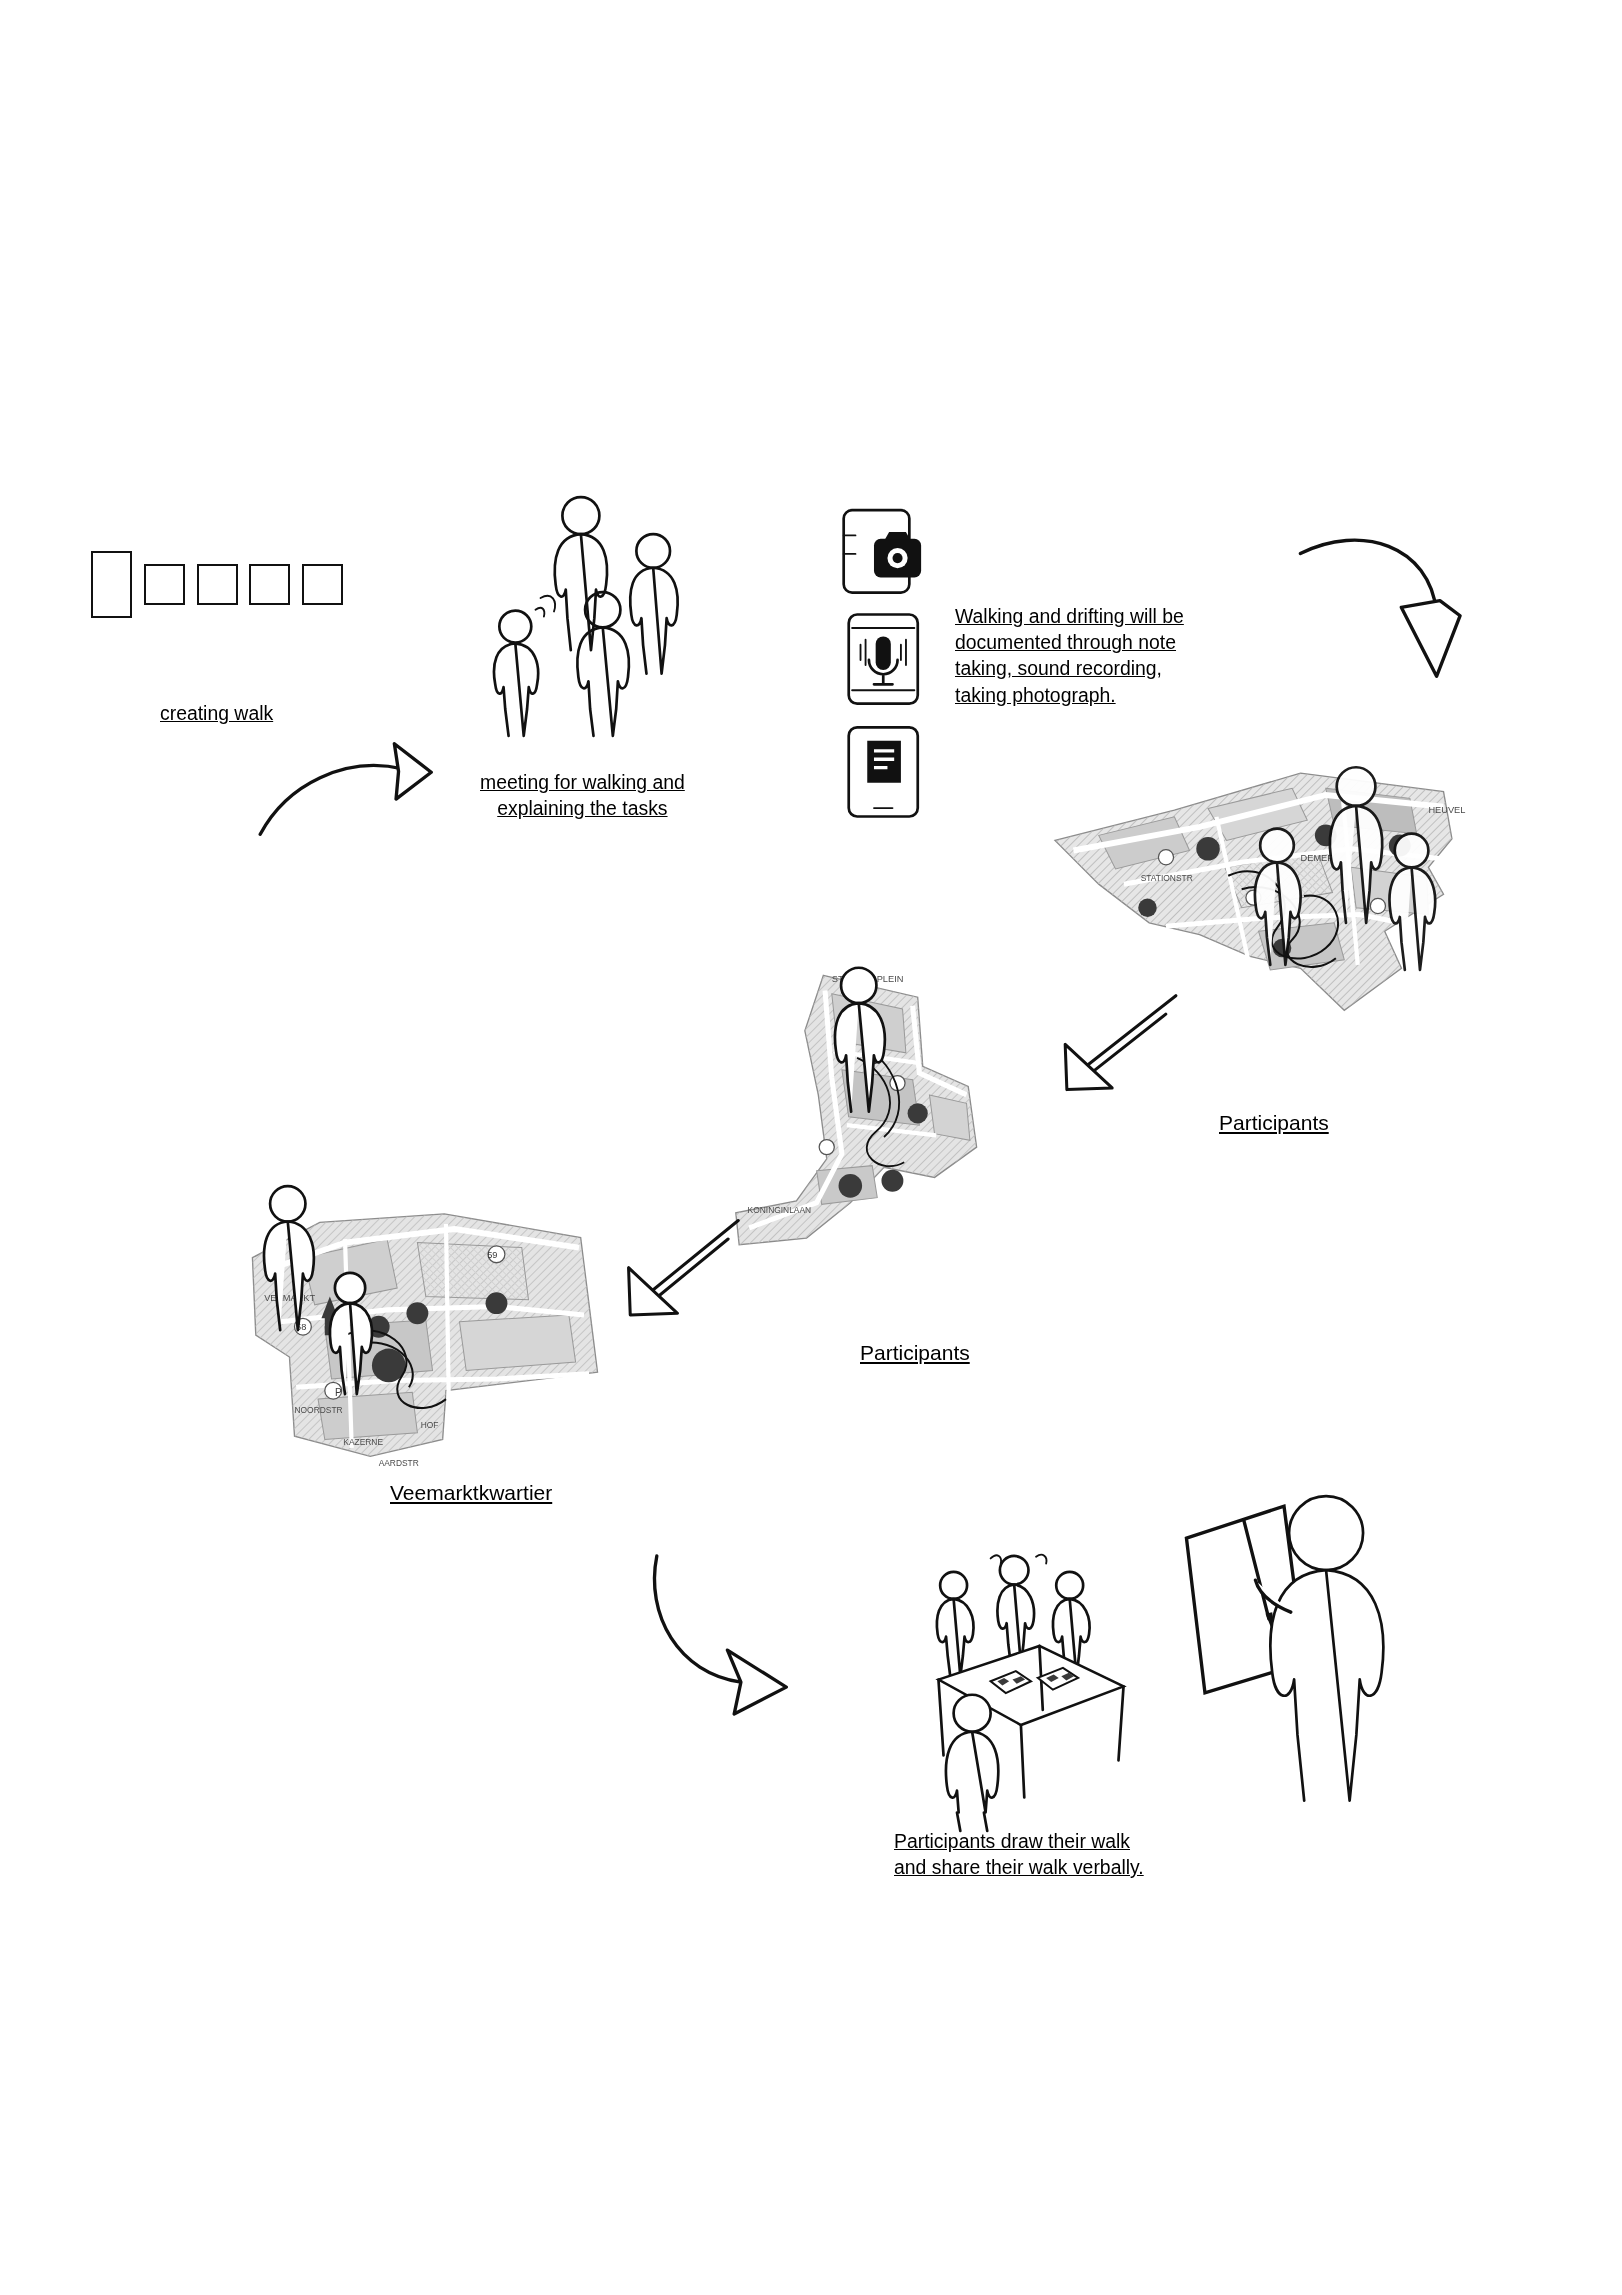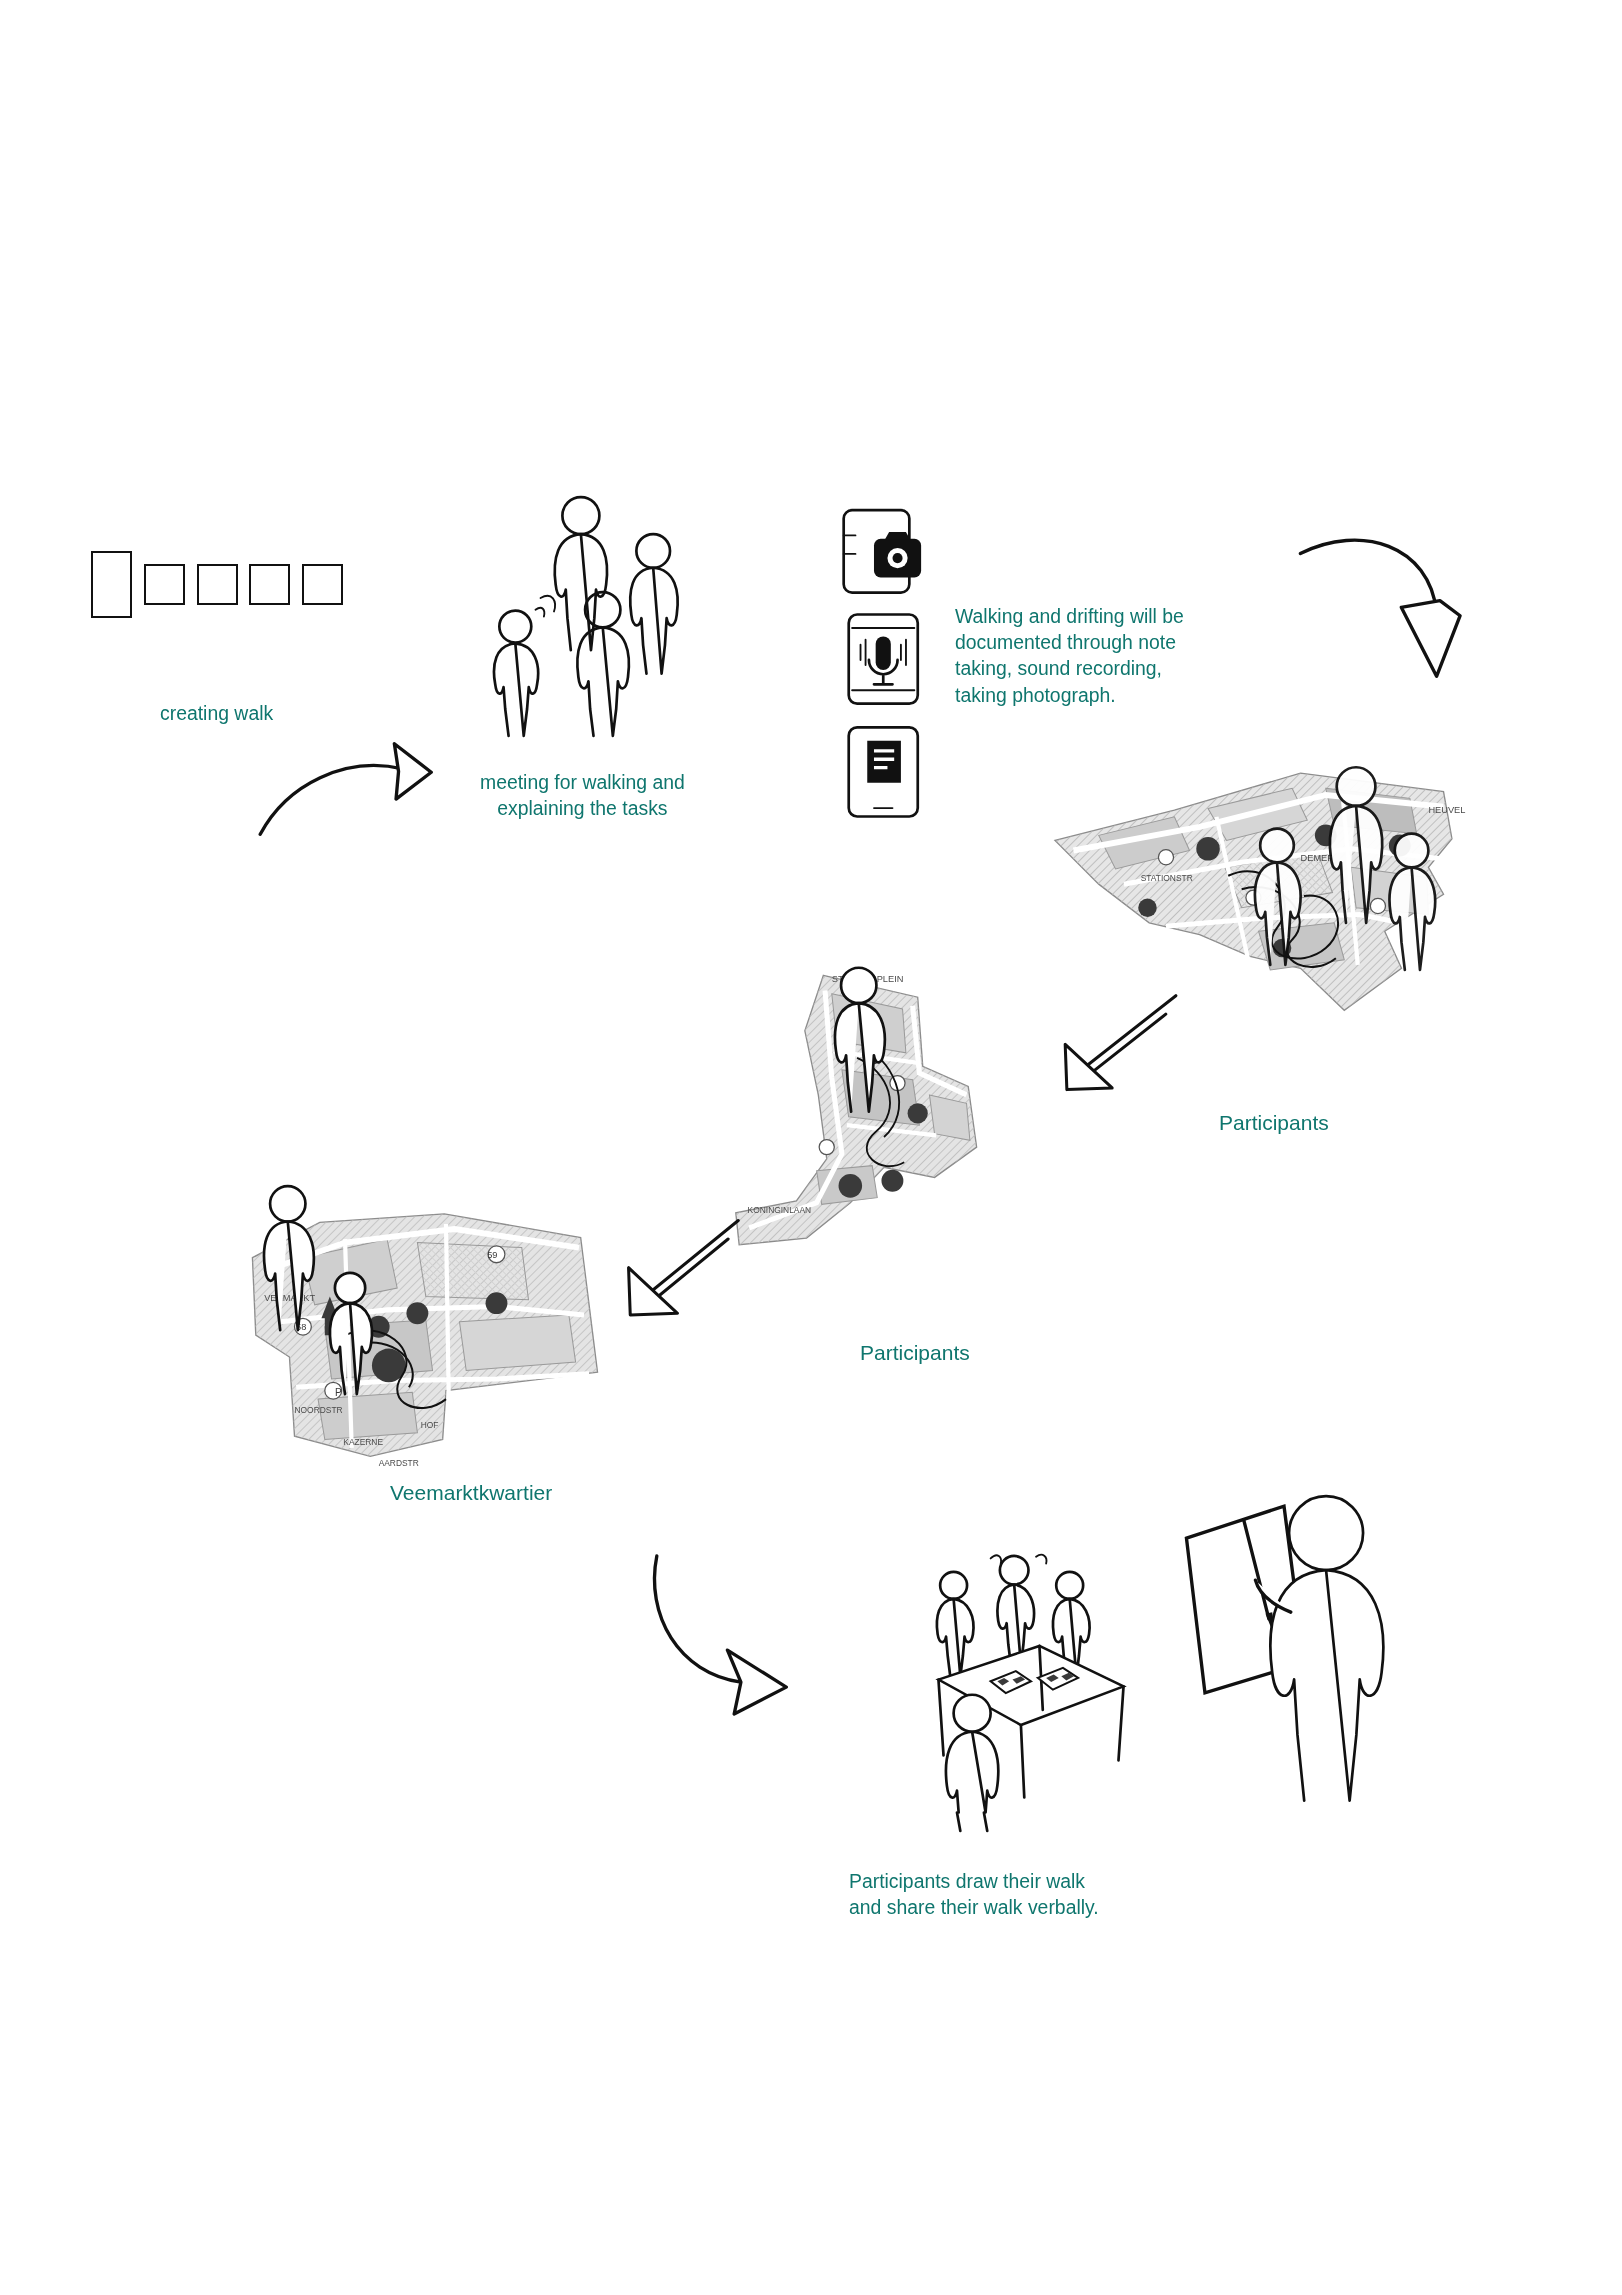--- a/index.html
+++ b/index.html
@@ -19,22 +19,23 @@
     position: absolute;
     inset: 0;
   }
   .node {
     position: absolute;
   }
   .caption {
     position: absolute;
     font-size: 19.4px;
     line-height: 1.35;
-    color: #0f766e;
+    color: #000000;
     white-space: pre-line;
+    text-decoration: underline;
   }
   .caption.center { text-align: center; }
   .caption.big { font-size: 21px; }
 
   
   #creating-tasks-group { left: 91px; top: 551px; }
   .task-rects {
     display: flex;
     align-items: center;
     gap: 11.8px;
@@ -49,21 +50,21 @@
   .task-rects .r3,
   .task-rects .r4 { width: 37px; height: 37px; }
 
   
   #cap-creating { left: 160px; top: 700px; }
   #cap-meeting { left: 480px; top: 769px; }
   #cap-doc { left: 955px; top: 603px; }
   #cap-dwaal { left: 1219px; top: 1109px; }
   #cap-winkel { left: 860px; top: 1339px; }
   #cap-veemarkt { left: 390px; top: 1479px; }
-  #cap-participants { left: 849px; top: 1828px; margin-top: 40px; }
+  #cap-participants { left: 894px; top: 1828px; }
 
   svg { display: block; overflow: visible; }
   .stroke { fill: none; stroke: #111; stroke-width: 3.2; stroke-linecap: round; stroke-linejoin: round; }
   .stroke-thin { fill: none; stroke: #111; stroke-width: 2.2; stroke-linecap: round; stroke-linejoin: round; }
   .filled { fill: #111; stroke: none; }
   .white { fill: #fff; }
 </style>
 </head>
 <body>
 

